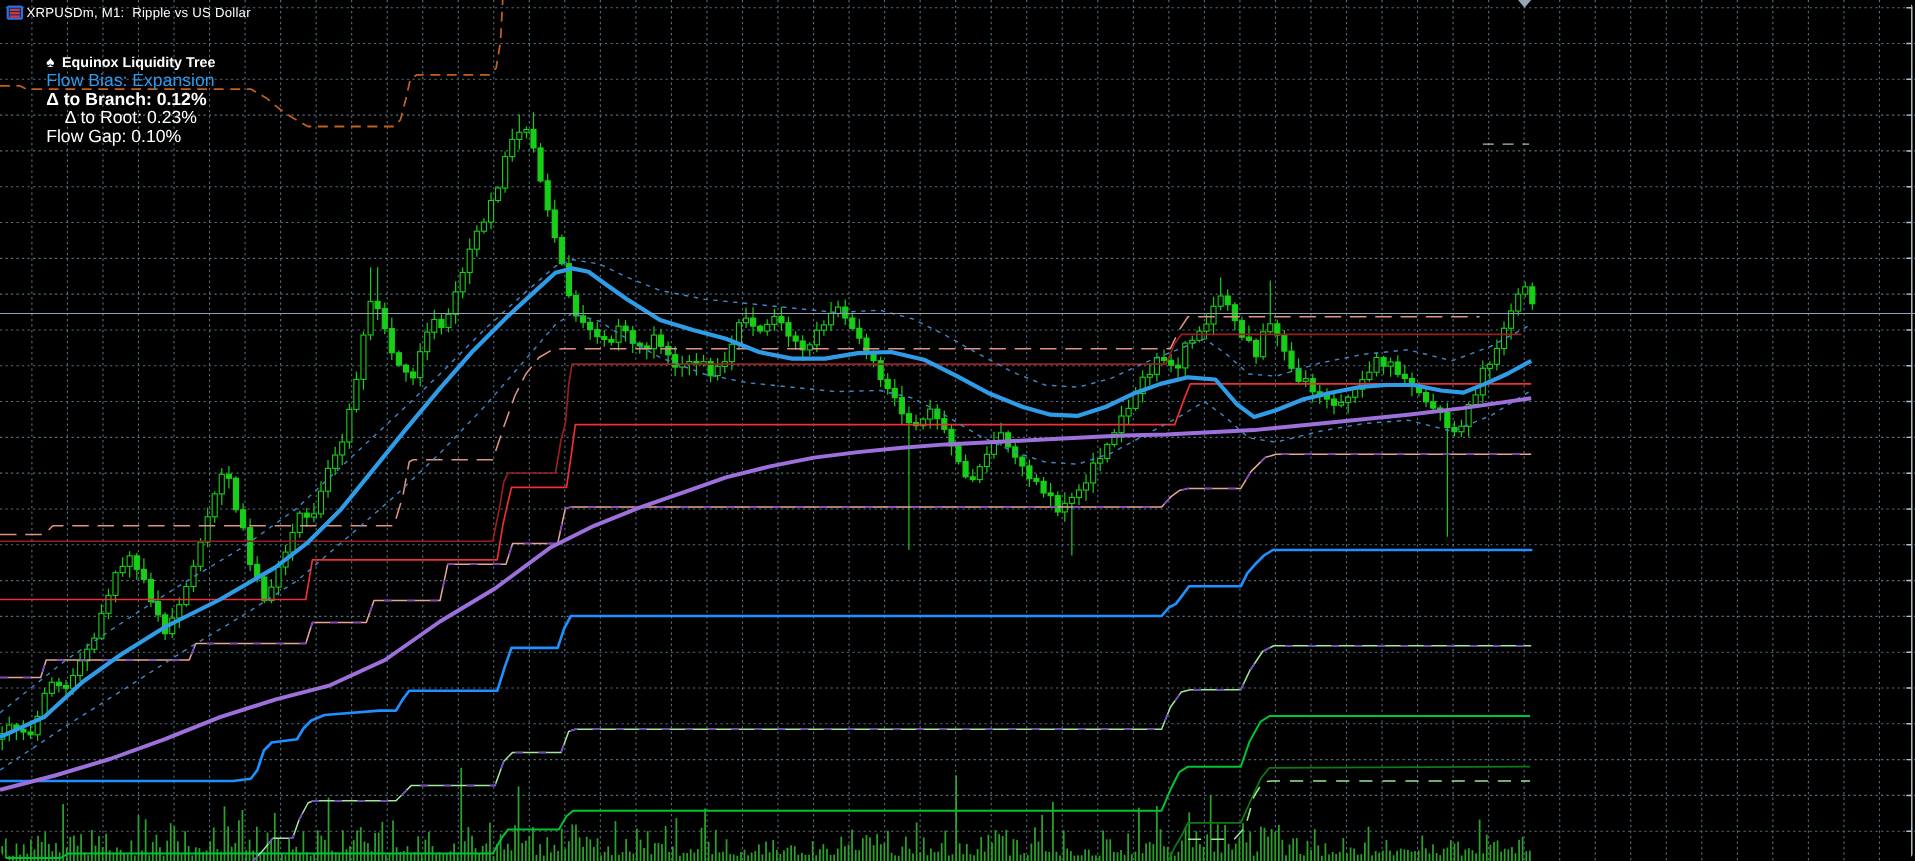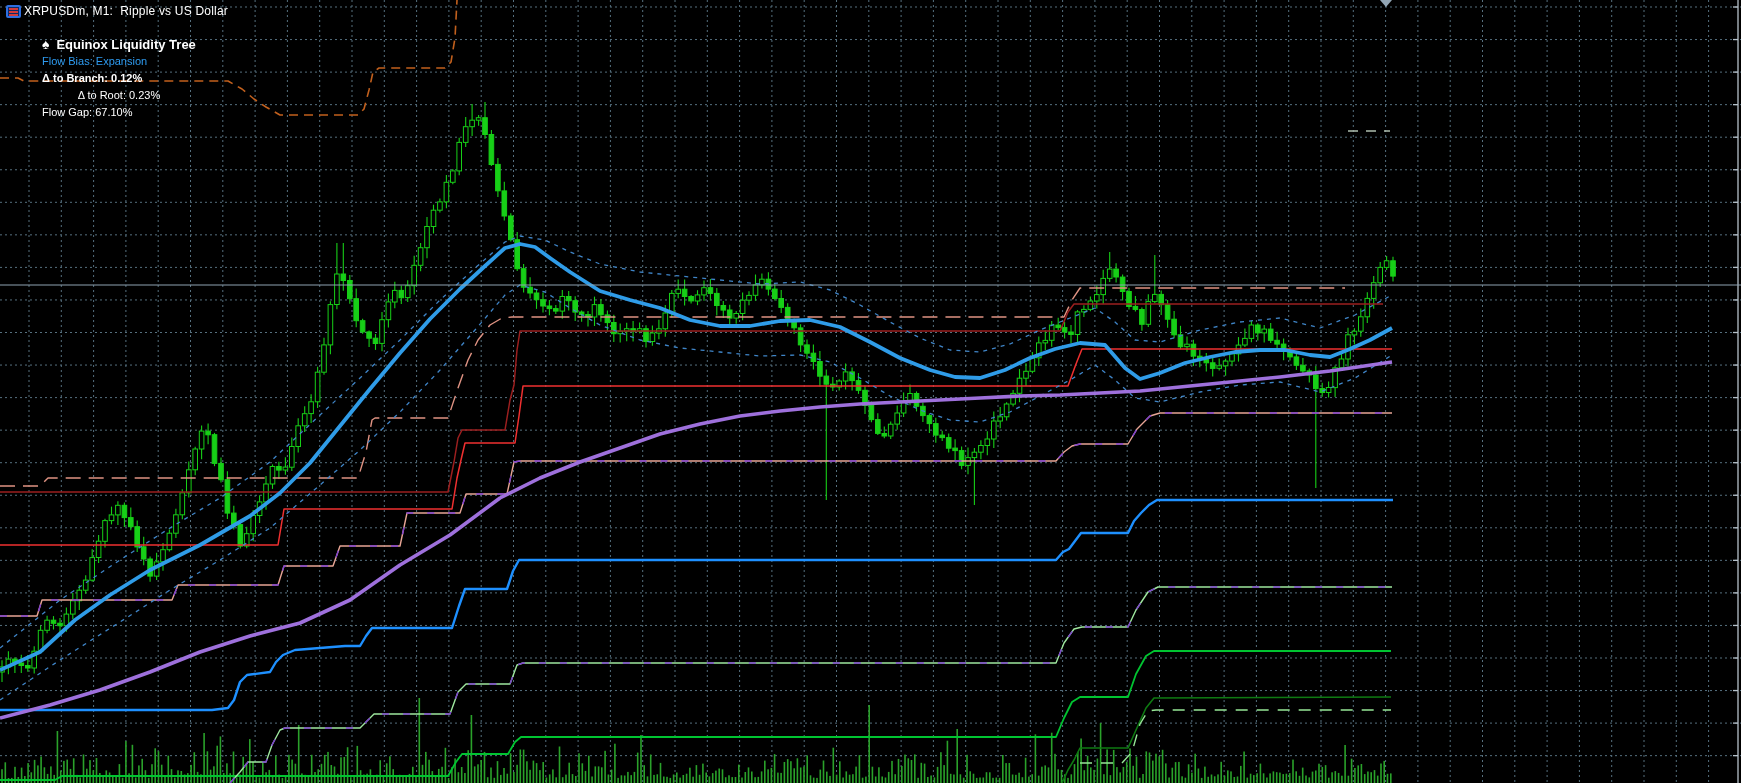--- a/index.html
+++ b/index.html
@@ -1,27 +1,27 @@
 <!DOCTYPE html>
 <html><head>
 <meta charset="utf-8">
 <style>
   html,body{margin:0;padding:0;background:#000;}
   #stage{position:relative;width:1741px;height:783px;background:#000;overflow:hidden;
-         font-family:"Liberation Sans",sans-serif;}
+         font-family:"Liberation Sans",sans-serif;border-radius:13px;}
   #chart-svg{position:absolute;left:0;top:0;}
   .hdr{position:absolute;left:24px;top:4px;color:#fff;font-size:12px;letter-spacing:.2px;
        white-space:pre;}
   .hdr-icon{position:absolute;left:6px;top:5px;width:15px;height:13px;background:#0c2a66;
        border:2px solid #2f6fe0;border-radius:2px;box-sizing:border-box;}
   .hdr-icon i{display:block;height:2px;background:#d23a3a;margin:1px 1px 0 1px;}
-  .panel{position:absolute;left:42px;top:36px;}
+  .panel{position:absolute;left:42px;top:48px;}
   .panel .title{color:#fff;font-size:13px;font-weight:bold;white-space:pre;height:17px;line-height:17px;}
   .panel .title .glyph{font-size:14px;font-weight:normal;margin-right:7px;}
-  .panel .row{font-size:11px;height:17px;line-height:17px;white-space:pre;}
+  .panel .row{font-size:16px;height:17px;line-height:17px;white-space:pre;}
 </style>
 </head>
 <body>
 
 <div id="stage">
   <svg id="chart-svg" width="1741" height="783">
       <g stroke="#56707f" stroke-width="1" stroke-dasharray="2 3">
         <line x1="0" y1="7" x2="1741" y2="7"></line>
         <line x1="0" y1="39.55" x2="1741" y2="39.55"></line>
         <line x1="0" y1="72.1" x2="1741" y2="72.1"></line>
@@ -1020,15 +1020,15 @@
       <i></i>
       <i></i>
   </div>
   <div class="hdr">XRPUSDm, M1:  Ripple vs US Dollar</div>
 
   <div class="panel">
     <div class="title"><span class="glyph">♠</span><span>Equinox Liquidity Tree</span></div>
     <div class="row" style="color: rgb(46, 155, 240);">Flow Bias: Expansion</div>
     <div class="row" style="color: rgb(255, 255, 255); font-weight: bold;">Δ to Branch: 0.12%</div>
     <div class="row" style="color: rgb(255, 255, 255); text-align: center;">Δ to Root: 0.23%</div>
-    <div class="row" style="color: rgb(255, 255, 255);">Flow Gap: 67.10%</div>
+    <div class="row" style="color: rgb(255, 255, 255);">Flow Gap: 0.10%</div>
   </div>
 </div>
 
 </body></html>

